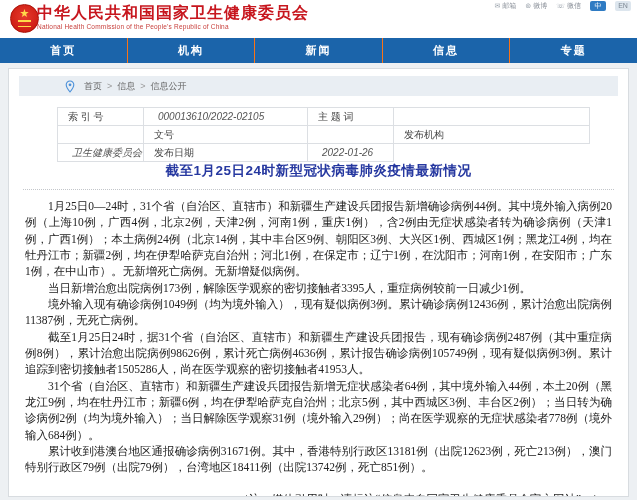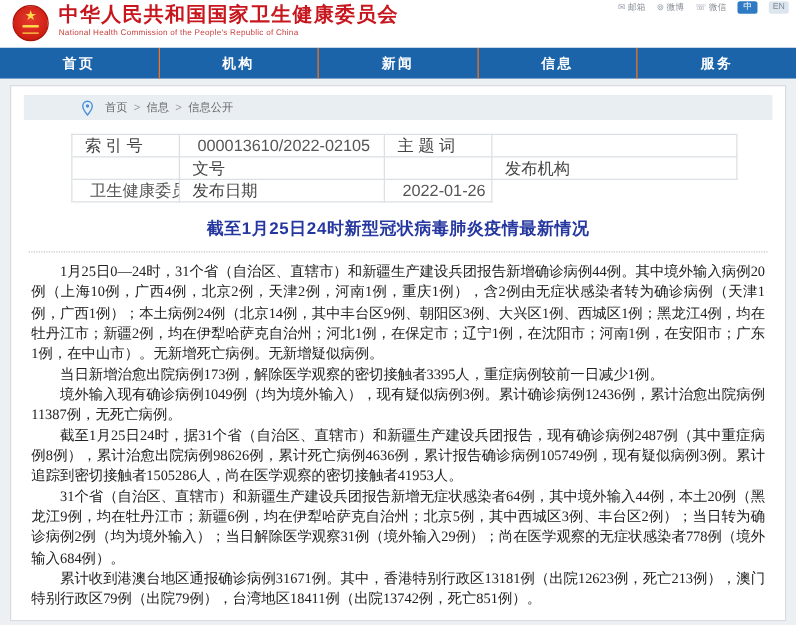--- a/index.html
+++ b/index.html
@@ -8,21 +8,21 @@
 
   
   .topbar { position:relative; height:38px; background:#ffffff; }
   .emblem { position:absolute; left:10px; top:4px; width:29px; height:29px;
             border-radius:50%; background:radial-gradient(circle at 50% 42%, #e63a2e 0%, #cf1f14 70%, #b01208 100%);
             border:1px solid #a91208; }
   .emblem .star { position:absolute; left:0; right:0; top:3px; text-align:center;
                   color:#ffd94a; font-size:11px; line-height:11px; }
   .emblem .gate { position:absolute; left:7px; right:7px; bottom:5px; height:7px;
                   border-top:2px solid #ffd94a; border-bottom:1px solid #ffd94a; }
-  .site-titles { position:absolute; left:47px; top:3px; }
+  .site-titles { position:absolute; left:37px; top:3px; }
   .site-title-cn { color:#c7161e; font-size:16px; font-weight:bold; letter-spacing:1px; line-height:19px; }
   .site-title-en { color:#c8403d; font-size:6.5px; letter-spacing:.2px; line-height:10px; }
   .quickbar { position:absolute; right:6px; top:1px; display:flex; align-items:center; gap:9px;
               font-size:7px; color:#8a9099; }
   .quickbar .ql { display:flex; align-items:center; gap:2px; cursor:pointer; }
   .quickbar .ql .ic { font-size:7px; color:#9aa2ab; }
   .langbtn { display:inline-block; min-width:16px; padding:1px 3px; text-align:center;
              border-radius:2px; font-size:7px; line-height:8px; }
   .langbtn.cn { background:#2f7bc3; color:#fff; }
   .langbtn.en { background:#dde6ee; color:#7d8994; }
@@ -40,27 +40,27 @@
 
   .breadcrumb { height:20px; background:#e9eef3; display:flex; align-items:center;
                 padding-left:46px; font-size:9px; color:#666; }
   .breadcrumb .pin { margin-right:9px; display:inline-flex; }
   .breadcrumb a { color:#666; text-decoration:none; cursor:pointer; }
   .breadcrumb .sep { margin:0 5px; color:#999; }
 
   .meta-table { margin:11px 28px 0 38px; display:grid;
                 grid-template-columns:86px 1fr 86px 196px;
                 border-top:1px solid #dcdfe3; border-left:1px solid #dcdfe3;
-                font-size:13px; color:#444; }
+                font-size:10px; color:#444; }
   .meta-table > div { height:18px; line-height:17px; padding-left:10px;
                       border-right:1px solid #dcdfe3; border-bottom:1px solid #dcdfe3;
                       white-space:nowrap; overflow:hidden; }
-  .meta-table .val { color:#555; padding-left:14px; }
+  .meta-table .val { color:#555; padding-left:14px;font-style:italic; }
 
-  .article-title { margin-top:12px; text-align:center; color:#2638a0;
+  .article-title { text-align:center; color:#2638a0;
                    font-size:13.5px; font-weight:bold; letter-spacing:.5px; }
   .divider { margin:9px 4px 0 4px; border-top:1px dotted #c3c6ca; }
 
   .article-body { margin:8px 6px 16px 6px; font-family:"Liberation Serif", serif;
                   font-size:11.5px; line-height:1.42; color:#222; text-align:justify; }
   .article-body p { text-indent:2em; margin:0; }
   .article-note { margin-top:8px; padding-right:14px; text-align:right;
                   font-family:"Liberation Serif", serif; font-size:11.5px; color:#222; }
 </style>
 </head>
@@ -91,21 +91,21 @@
     <span class="langbtn cn">中</span>
     <span class="langbtn en">EN</span>
   </div>
 </div>
 
 <div class="nav">
   <a>首页</a>
   <a>机构</a>
   <a>新闻</a>
   <a>信息</a>
-  <a>服务</a>
+  <a>专题</a>
 </div>
 
 <div class="main">
   <div class="panel">
 
     <div class="breadcrumb">
       <span class="pin">
         <svg width="10" height="13" viewBox="0 0 10 13">
           <path d="M5 1 C2.8 1 1.2 2.7 1.2 4.8 C1.2 7.4 5 12 5 12 C5 12 8.8 7.4 8.8 4.8 C8.8 2.7 7.2 1 5 1 Z" fill="none" stroke="#4a90d9" stroke-width="1.1"></path>
           <circle cx="5" cy="4.8" r="1.4" fill="#4a90d9"></circle>

